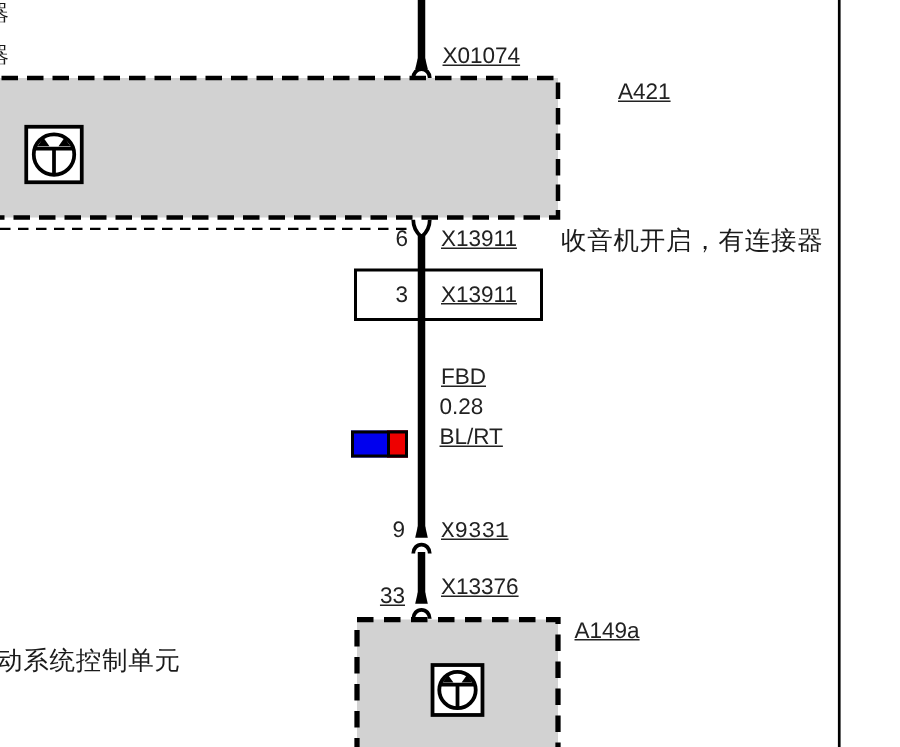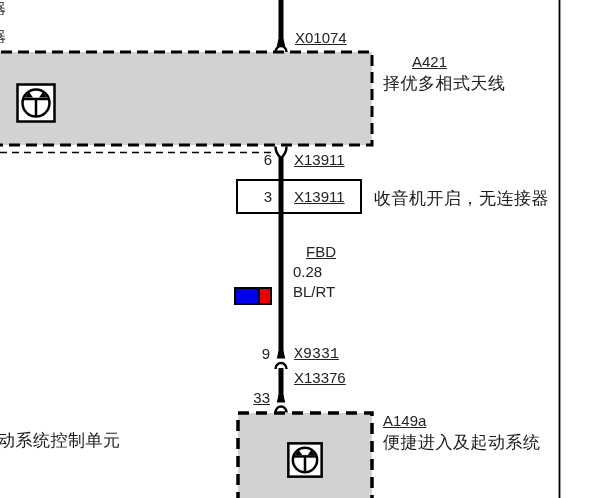--- a/index.html
+++ b/index.html
@@ -83,41 +83,39 @@
   <div class="abs frag" style="left:0;top:0;">
     <span>器</span>
   </div>
   <div class="abs frag" style="left:0;top:28px;">
     <span>器</span>
   </div>
 
   <span class="abs link lbl" style="left:295px;top:29px;">X01074</span>
 
   <span class="abs link lbl" style="left:384px;top:53px;margin-left:28px;">A421</span>
-  <span class="abs cjk" style="left:383px;top:72px;">择优多相式天线</span>
 
   <span class="abs pin" style="left:250px;top:151px;">6</span>
   <span class="abs link lbl" style="left:294px;top:151px;">X13911</span>
+  <span class="abs cjk" style="left:374px;top:149px;">收音机开启，有连接器</span>
 
   <span class="abs pin" style="left:250px;top:188px;">3</span>
   <span class="abs link lbl" style="left:294px;top:188px;">X13911</span>
-  <span class="abs cjk" style="left:374px;top:187px;">收音机开启，无连接器</span>
 
-  <span class="abs link lbl" style="left:306px;top:243px;">FBD</span>
+  <span class="abs link lbl" style="left:294px;top:243px;">FBD</span>
   <span class="abs lbl" style="left:293px;top:263px;">0.28</span>
-  <span class="abs lbl" style="left:293px;top:283px;">BL/RT</span>
+  <span class="abs lbl" style="left:293px;top:283px;text-decoration:underline;">BL/RT</span>
 
   <div class="swatch">
     <div class="red"></div>
   </div>
 
   <span class="abs pin" style="left:248px;top:345px;">9</span>
   <span class="abs link lbl" style="left:294px;top:346px;font-family:Liberation Mono, monospace;">X9331</span>
 
   <span class="abs pin" style="left:248px;top:389px;text-decoration:underline;">33</span>
-  <span class="abs link lbl" style="left:294px;top:369px;">X13376</span>
+  <span class="abs link lbl" style="left:294px;top:383px;">X13376</span>
 
   <span class="abs link lbl" style="left:383px;top:412px;">A149a</span>
-  <span class="abs cjk" style="left:383px;top:431px;">便捷进入及起动系统</span>
 
   <span class="abs cjk" style="left:-2px;top:429px;">动系统控制单元</span>
 
 </div>
 
 </body></html>

